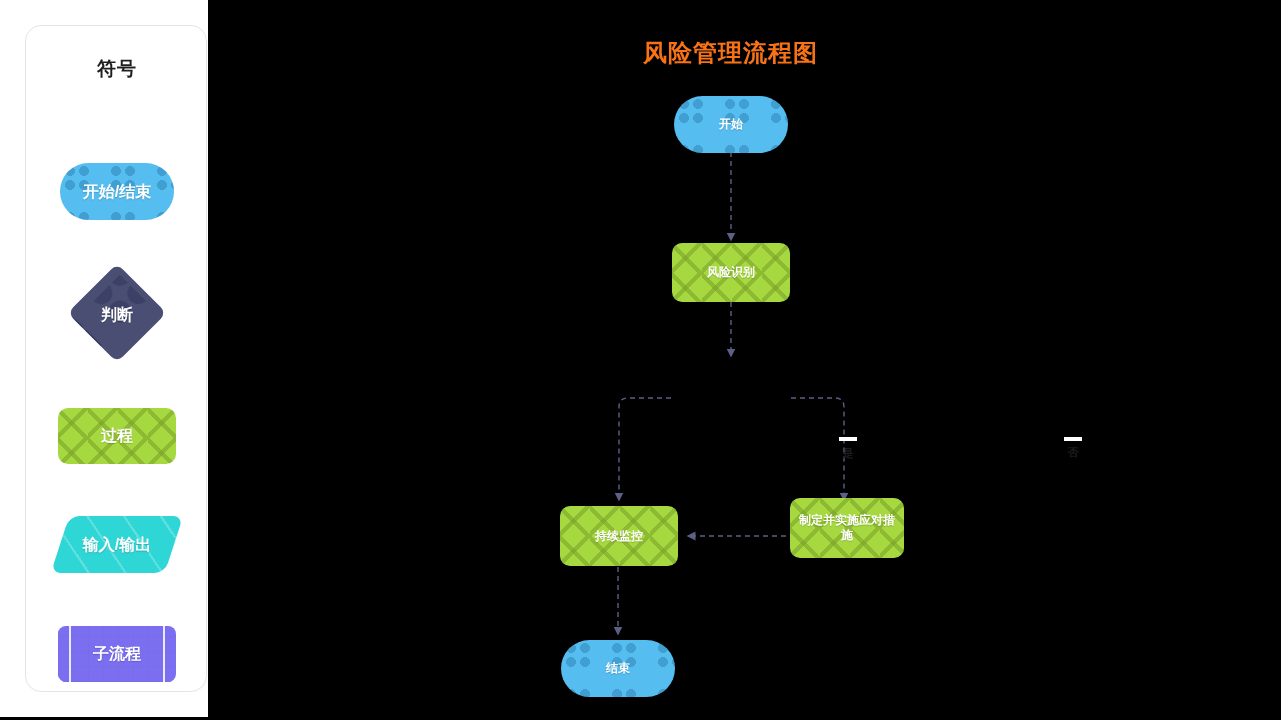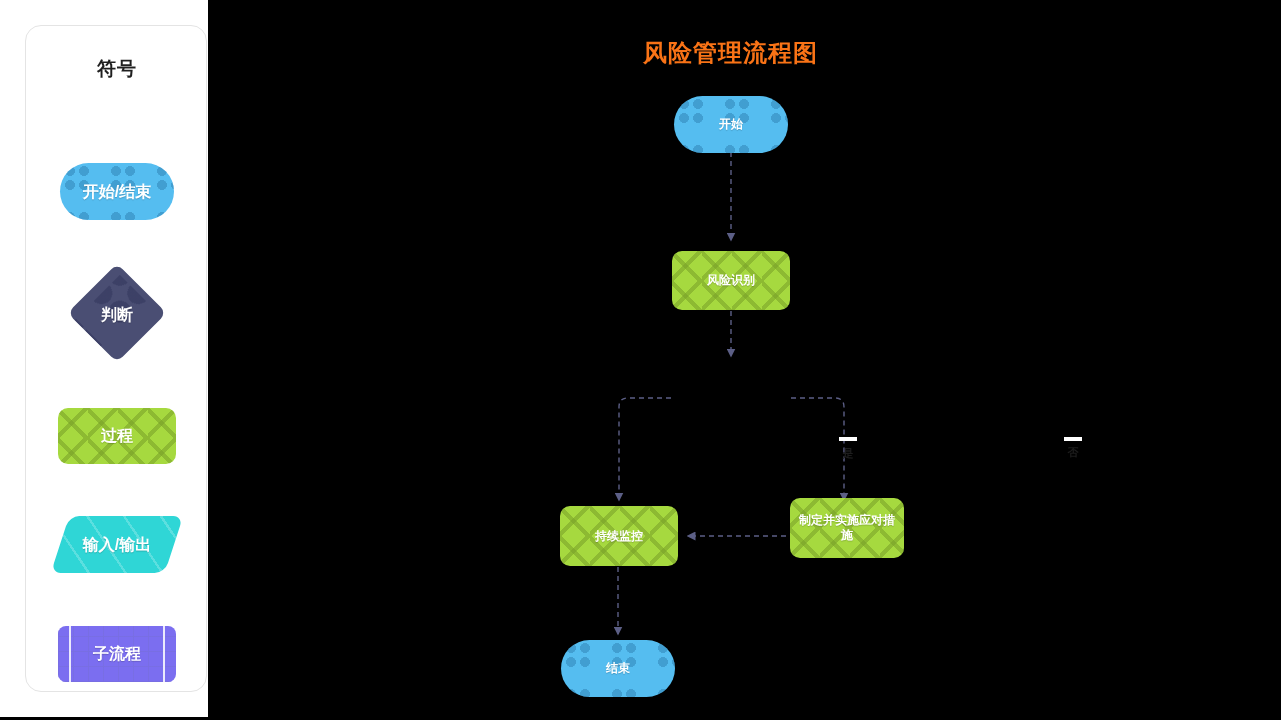--- a/index.html
+++ b/index.html
@@ -215,21 +215,21 @@
     <div class="edge-label" style="left:611px;top:437px;">是</div>
     <div class="edge-label" style="left:836px;top:437px;">否</div>
 
     <div class="node" style="left:446px;top:96px;width:114px;height:57px;">
       <div class="shape sh-terminal" style="width:114px;height:57px;display:flex;align-items:center;justify-content:center;">
         <span class="pat pat-clover"></span>
         <span class="node-label">开始</span>
       </div>
     </div>
 
-    <div class="node" style="left:444px;top:243px;width:118px;height:59px;margin-top:8px;">
+    <div class="node" style="left:444px;top:243px;width:118px;height:59px;">
       <div class="shape sh-process" style="width:118px;height:59px;display:flex;align-items:center;justify-content:center;">
         <span class="pat pat-chevron"></span>
         <span class="node-label">风险识别</span>
       </div>
     </div>
 
 
     <div class="node" style="left:332px;top:506px;width:118px;height:60px;">
       <div class="shape sh-process" style="width:126px;height:60px;display:flex;align-items:center;justify-content:center;">
         <span class="pat pat-chevron"></span>

